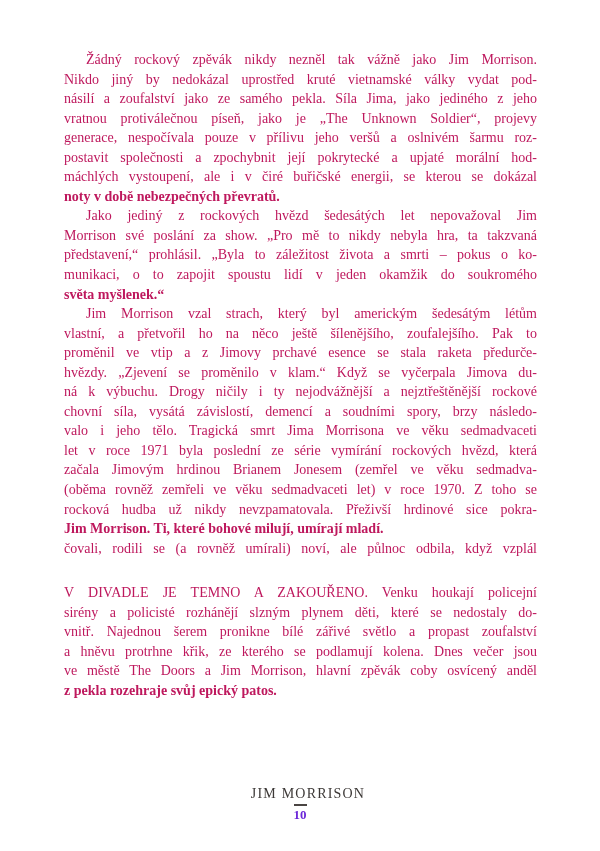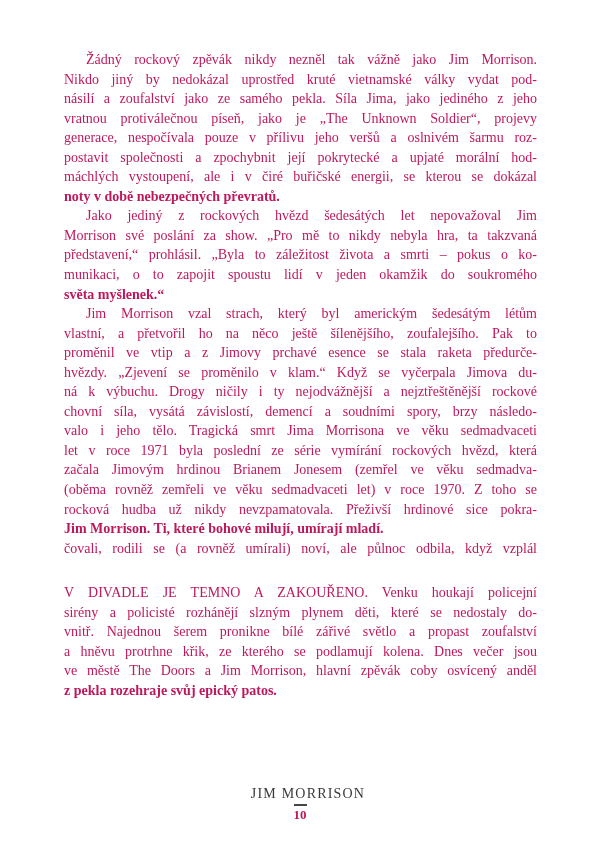--- a/index.html
+++ b/index.html
@@ -44,21 +44,21 @@
     margin-left: 16px;
   }
   .footer-rule {
     width: 13px; height: 2px;
     background: #4a4543;
     margin: 2px auto 1px auto;
   }
   .page-number {
     font-size: 13px;
     font-weight: bold;
-    color: #be185d;
+    color: #6d28d9;
   }
 </style>
 </head>
 <body>
 
 <div class="page">
   <main class="text-block" id="text-block">
       <p class="para">
         <span class="line first-indent">Žádný rockový zpěvák nikdy nezněl tak vážně jako Jim Morrison.</span>
         <span class="line">Nikdo jiný by nedokázal uprostřed kruté vietnamské války vydat pod-</span>

